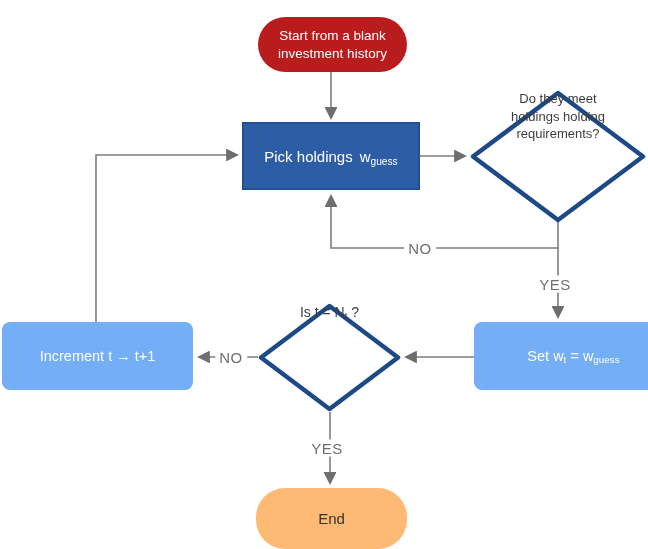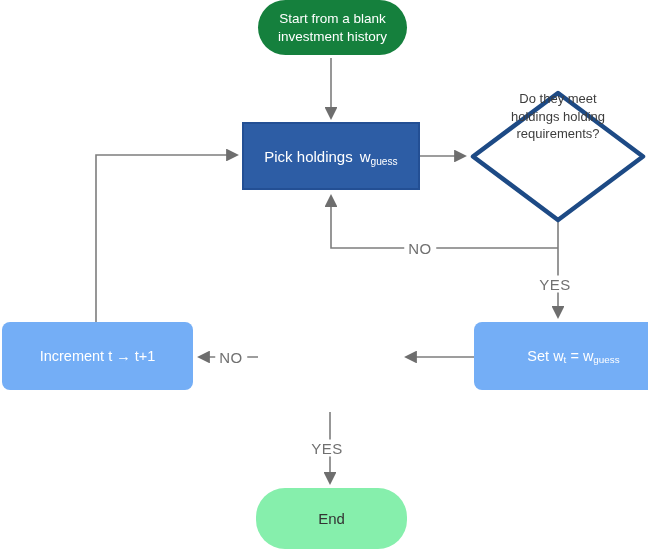--- a/index.html
+++ b/index.html
@@ -24,32 +24,32 @@
   .node {
     position: absolute;
     display: flex;
     align-items: center;
     justify-content: center;
     text-align: center;
   }
 
   
   .terminator-start {
-    left: 258px; top: 0;
+    left: 258px; top: 17px;
     width: 149px; height: 55px;
-    background: #15803d;
+    background: #b91c1c;
     border-radius: 28px;
     color: #ffffff;
     font-size: 13.5px;
     line-height: 1.3;
   }
   .terminator-end {
     left: 256px; top: 488px;
     width: 151px; height: 61px;
-    background: #86efac;
+    background: #fdba74;
     border-radius: 29px;
     color: #333333;
     font-size: 15px;
   }
 
   
   .process-dark {
     left: 242px; top: 122px;
     width: 178px; height: 68px;
     background: #2d5da5;
@@ -152,20 +152,30 @@
       </div>
     </div>
   </div>
 
   <div class="node process-light process-set">
     <div>
       <span>Set w</span><sub class="subscript">t</sub><span> = w</span><sub class="subscript">guess</sub>
     </div>
   </div>
 
+  <div class="diamond-wrap diamond-t">
+    <svg width="143" height="109" viewBox="0 0 143 109" xmlns="http://www.w3.org/2000/svg">
+      <polygon points="71.5,3 140,54.5 71.5,106 3,54.5" fill="#ffffff" stroke="#1d4a85" stroke-width="4.5" stroke-linejoin="round"></polygon>
+    </svg>
+    <div class="diamond-label">
+      <div>
+        <span>Is t = N</span><sub class="subscript">t</sub><span> ?</span>
+      </div>
+    </div>
+  </div>
 
   <div class="node process-light process-increment">
     <div>Increment t → t+1</div>
   </div>
 
   <div class="node terminator-end">
     <div>End</div>
   </div>
 
   <div class="edge-label" style="left:420px; top:248px;">NO</div>

